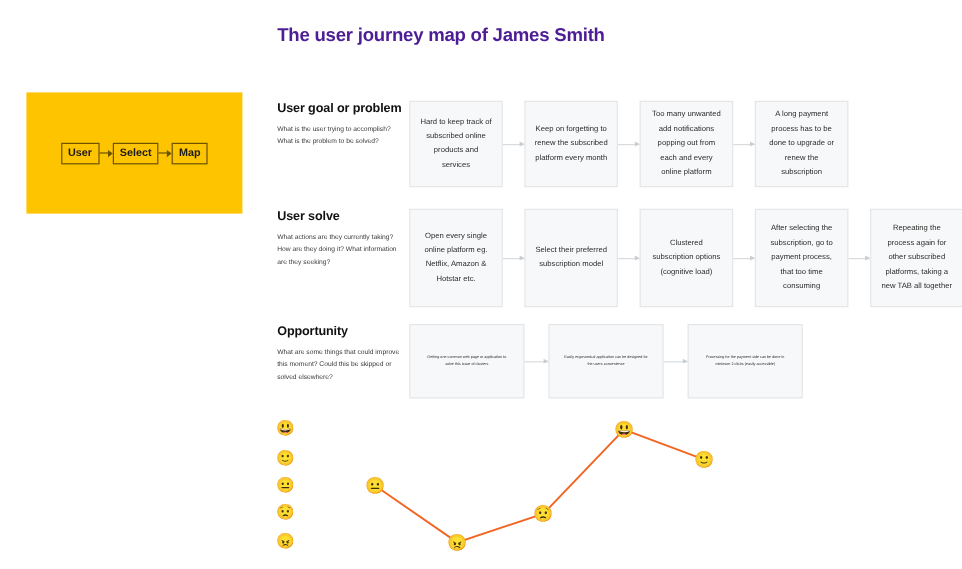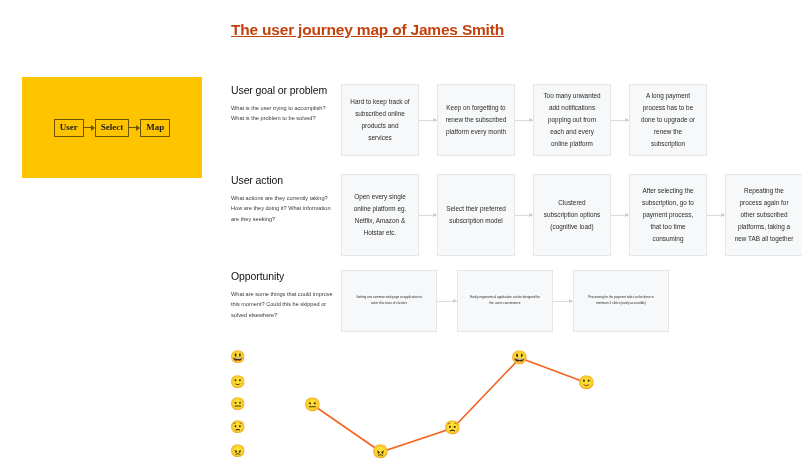--- a/index.html
+++ b/index.html
@@ -15,36 +15,34 @@
   }
 
   
   #page-title {
     position: absolute;
     left: 231px;
     top: 21px;
     font-size: 15.5px;
     font-weight: 700;
     letter-spacing: -0.2px;
-    color: #c2410c;
-    text-decoration: underline;
+    color: #4c1d95;
   }
 
   
   #logo-block {
     position: absolute;
     left: 22px;
     top: 77px;
     width: 180px;
     height: 101px;
     background: #ffc400;
     display: flex;
     align-items: center;
     justify-content: center;
-    font-family: Liberation Serif, serif;
   }
   #logo-chain {
     display: flex;
     align-items: center;
   }
   .logo-box {
     border: 1px solid #6b5300;
     background: #ffc400;
     font-size: 9px;
     font-weight: 700;
@@ -83,21 +81,21 @@
   #row-opportunity { top: 270px; }
 
   .row-label {
     position: absolute;
     left: 0;
     top: 0;
     width: 104px;
   }
   .row-heading {
     font-size: 10.5px;
-    font-weight: 400;
+    font-weight: 700;
     color: #111111;
     letter-spacing: -0.1px;
   }
   .row-desc {
     margin-top: 7px;
     font-size: 5.6px;
     line-height: 1.85;
     color: #3a3a3a;
   }
 
@@ -239,21 +237,21 @@
         <span class="head"></span>
       </div>
     <div class="card">
       <span class="card-text">A long payment process has to be done to upgrade or renew the subscription</span>
     </div>
   </div>
 </div>
 
 <div class="row" id="row-action">
   <div class="row-label">
-    <div class="row-heading">User action</div>
+    <div class="row-heading">User solve</div>
     <div class="row-desc">What actions are they currently taking? How are they doing it? What information are they seeking?</div>
   </div>
   <div class="cards">
     <div class="card">
       <span class="card-text">Open every single online platform eg. Netflix, Amazon &amp; Hotstar etc.</span>
     </div>
     <div class="connector">
         <span class="line"></span>
         <span class="head"></span>
       </div>

